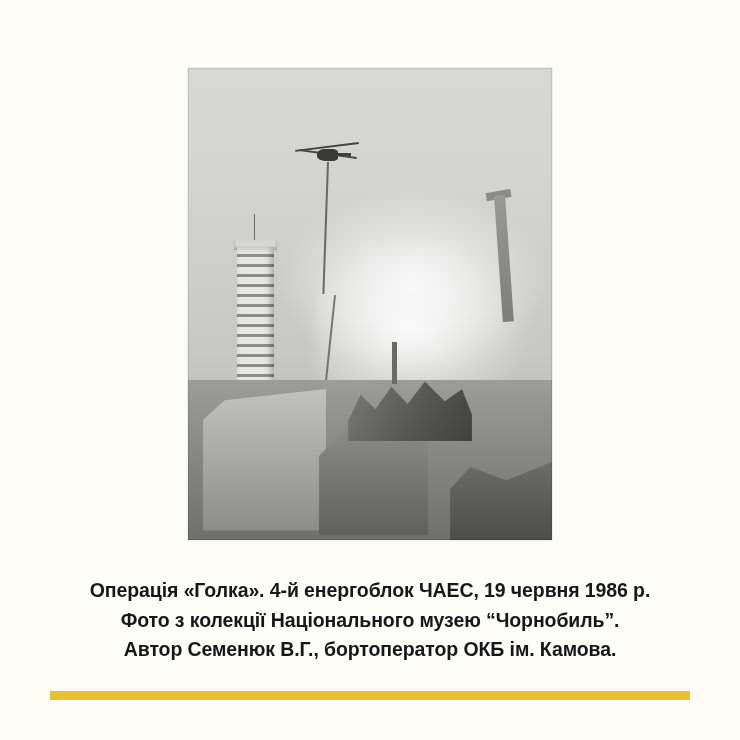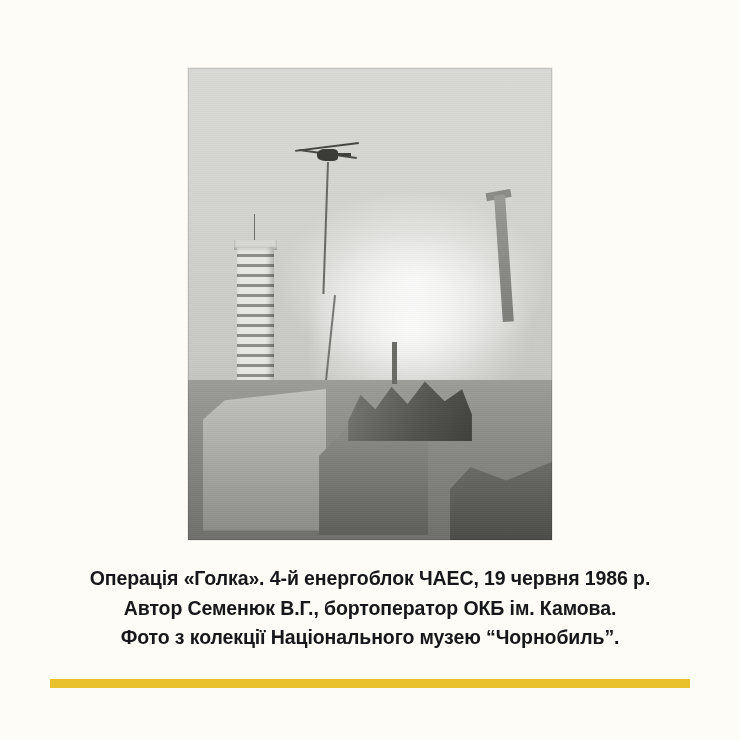--- a/index.html
+++ b/index.html
@@ -233,21 +233,21 @@
   }
   .photo-border {
     position: absolute;
     inset: 0;
     border: 1px solid rgba(0,0,0,0.10);
     pointer-events: none;
   }
 
   
   .caption {
-    margin-top: 24px;
+    margin-top: 36px;
     width: 680px;
     text-align: center;
     color: #16171a;
     font-weight: bold;
     font-size: 19.5px;
     line-height: 1.52;
     letter-spacing: -0.1px;
   }
   .caption-line { display: block; white-space: nowrap; }
 
@@ -296,21 +296,21 @@
       <div class="debris"></div>
       <div class="bldg-right"></div>
 
       <div class="grain"></div>
       <div class="photo-border"></div>
     </div>
   </div>
 
   <div class="caption">
     <span class="caption-line">Операція «Голка». 4-й енергоблок ЧАЕС, 19 червня 1986 р.</span>
+    <span class="caption-line">Фото з колекції Національного музею “Чорнобиль”.</span>
     <span class="caption-line">Автор Семенюк В.Г., бортоператор ОКБ ім. Камова.</span>
-    <span class="caption-line">Фото з колекції Національного музею “Чорнобиль”.</span>
   </div>
 
   <div class="accent-wrap">
     <div class="accent-bar"></div>
   </div>
 
 </div>
 
 </body></html>

